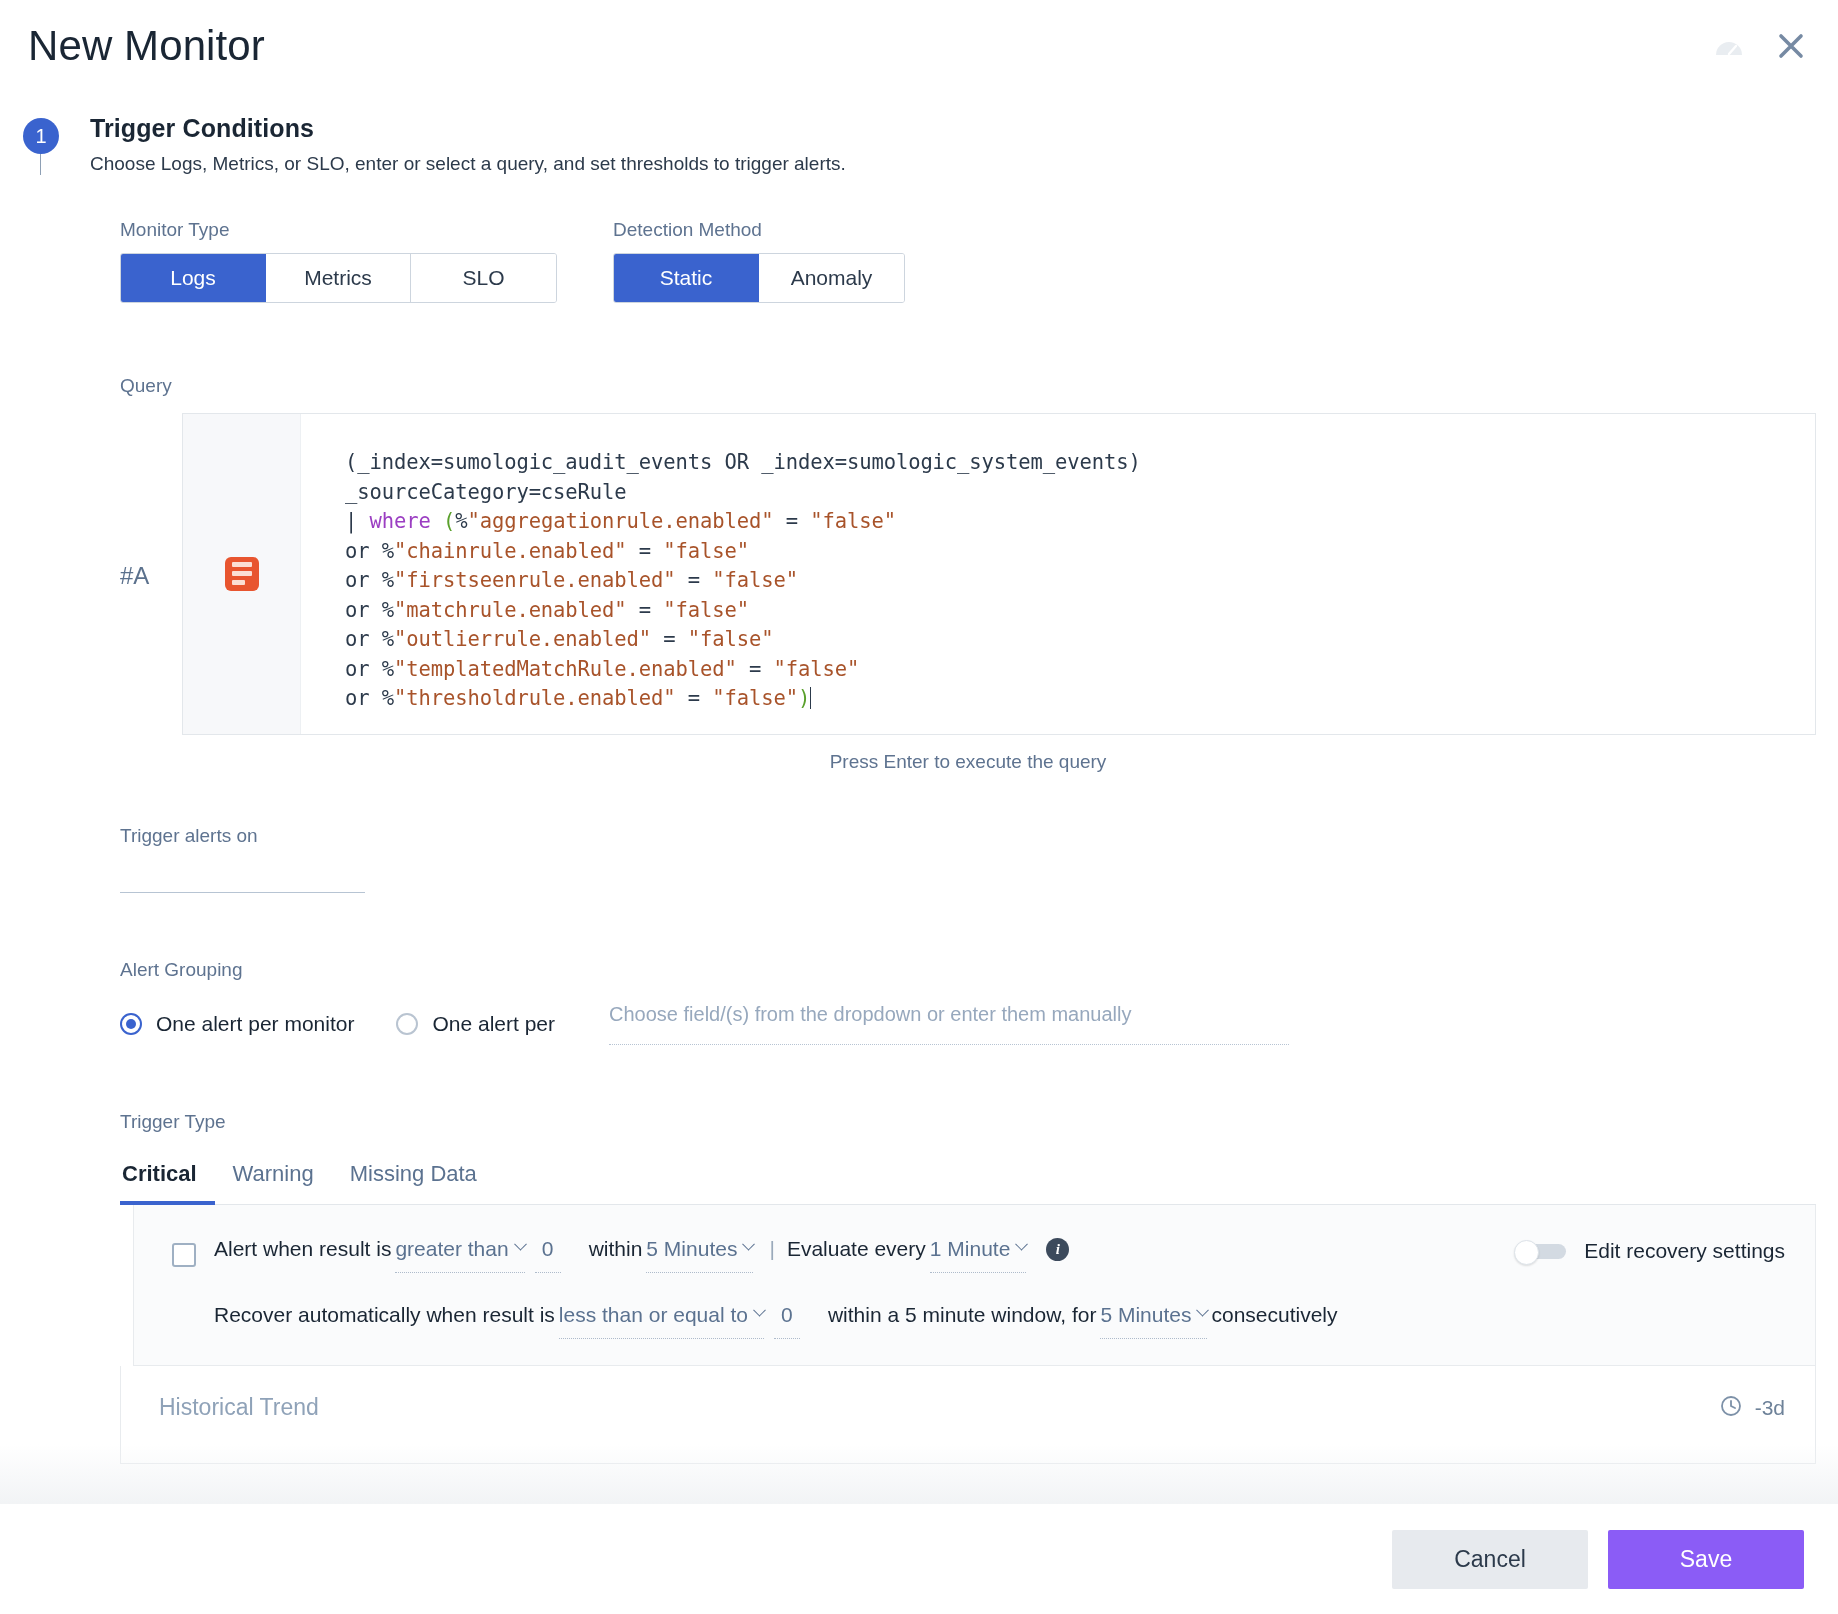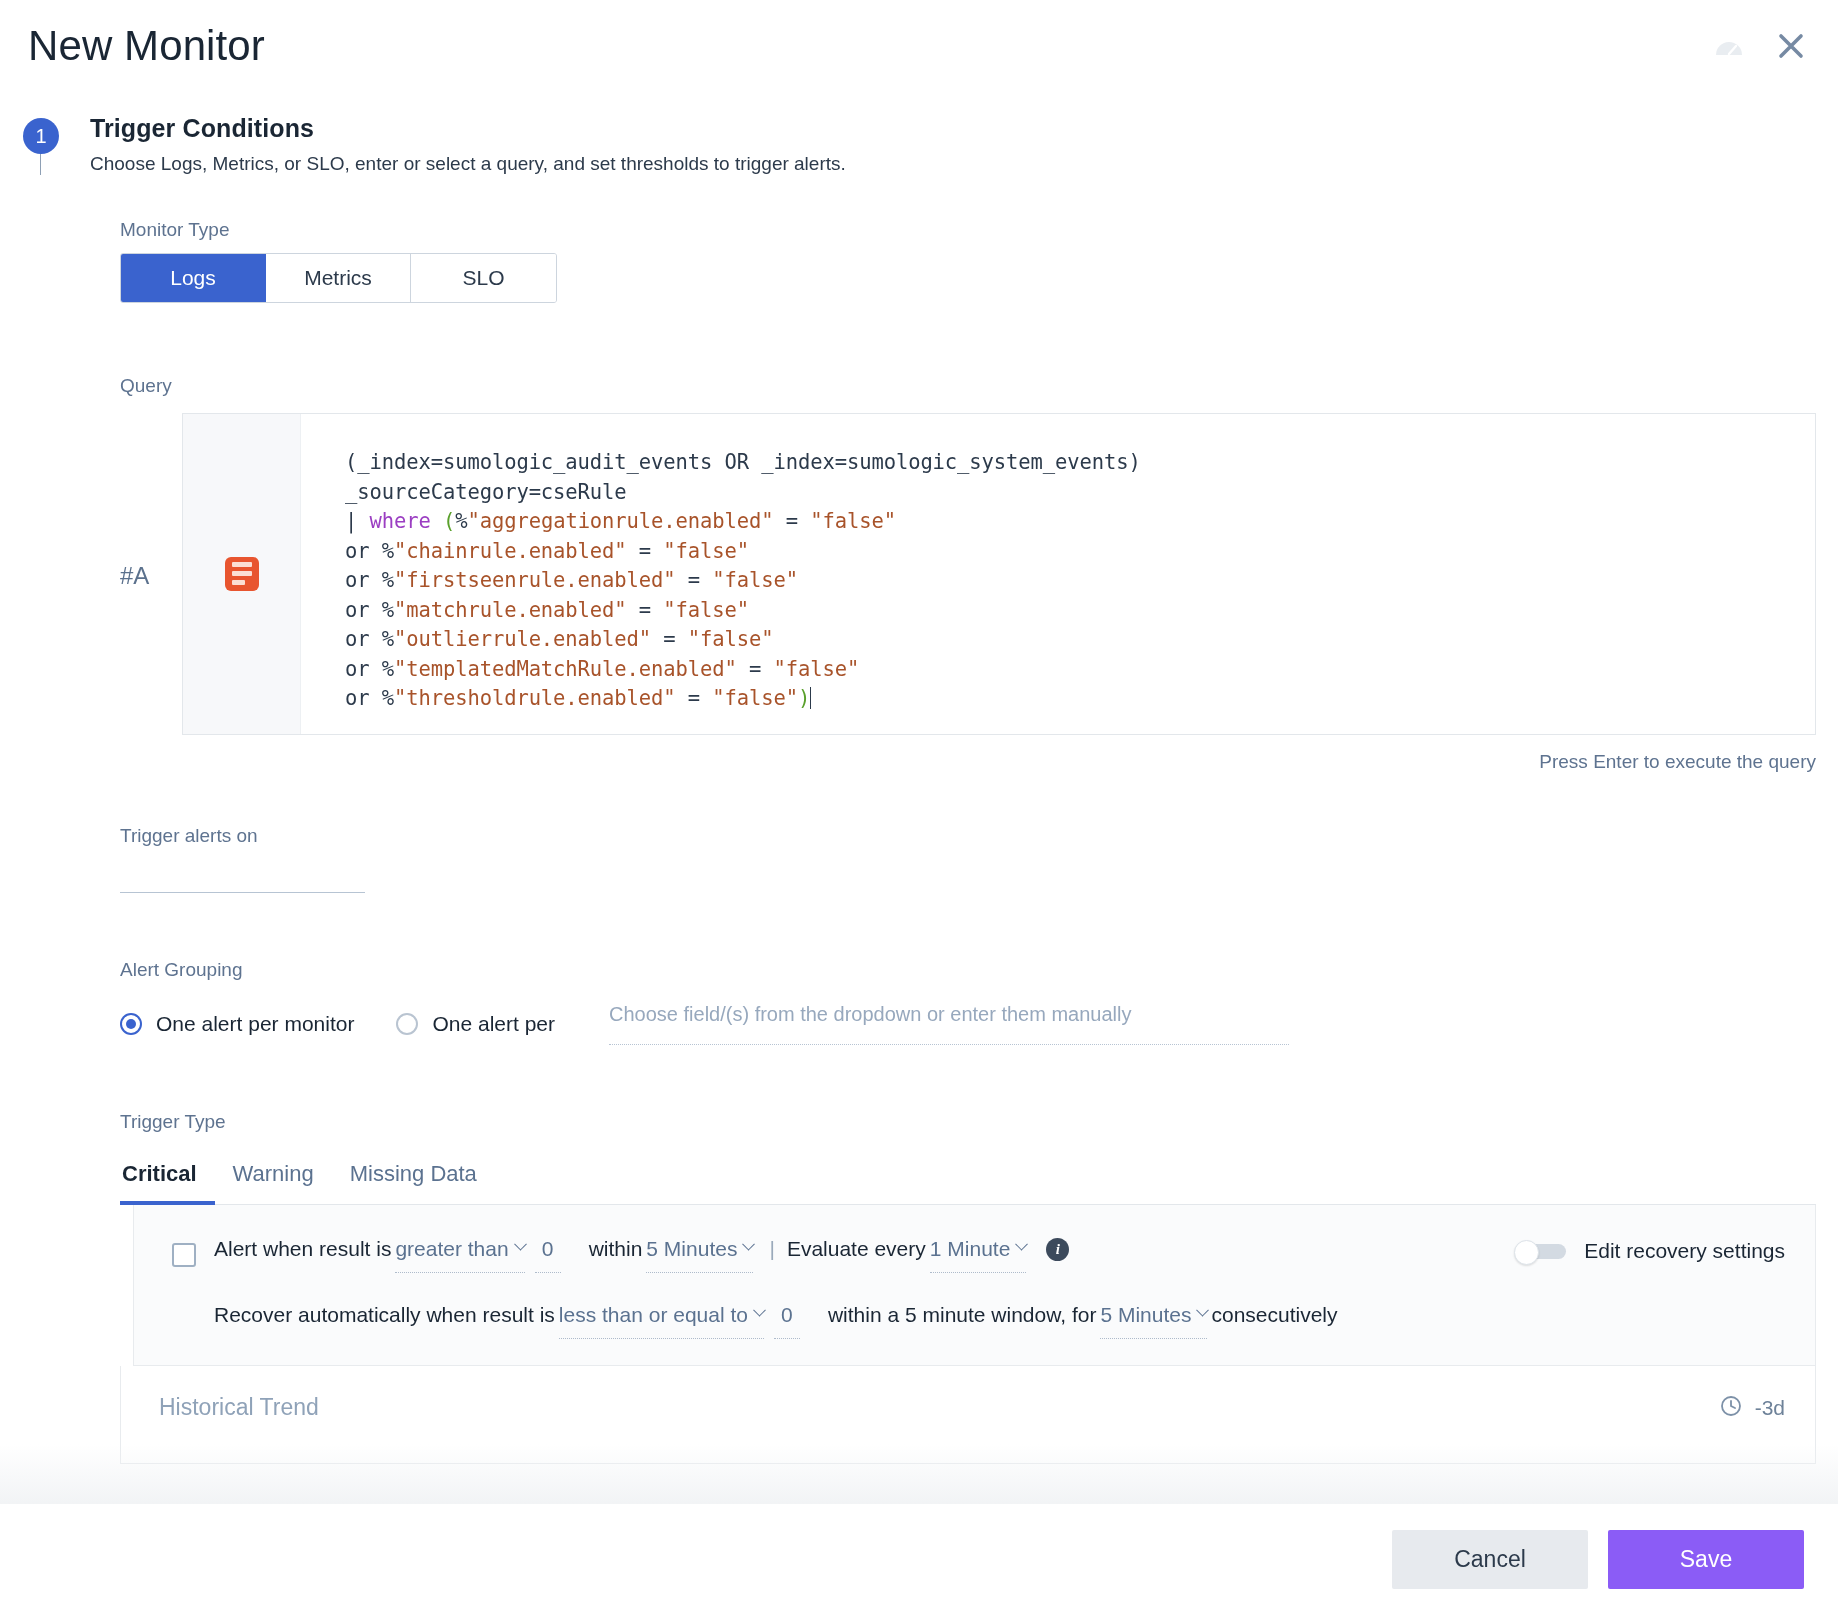--- a/index.html
+++ b/index.html
@@ -192,21 +192,21 @@
   .tok-str { color: #a8532a; }
   .tok-kw  { color: #9b3ec2; }
   .tok-paren { color: #5aa02c; }
   .caret {
     display: inline-block;
     width: 1px; height: 22px;
     background: #2c3a4b;
     vertical-align: -4px;
   }
   .query-hint {
-    text-align: right;
+    text-align: center;
     font-size: 19px;
     color: #5e7390;
     padding-right: 22px;
     margin-top: 16px;
   }
 
   
   .trigger-alerts { margin-top: 52px; }
   .underline-field {
     width: 245px;
@@ -476,20 +476,27 @@
 
         <div class="seg-group">
           <div class="field-label">Monitor Type</div>
           <div class="seg">
             <div class="seg-item active">Logs</div>
             <div class="seg-item">Metrics</div>
             <div class="seg-item">SLO</div>
           </div>
         </div>
 
+        <div class="seg-group">
+          <div class="field-label">Detection Method</div>
+          <div class="seg">
+            <div class="seg-item active">Static</div>
+            <div class="seg-item">Anomaly</div>
+          </div>
+        </div>
 
       </div>
     </div>
 
     <div class="section query-block">
       <div class="field-label">Query</div>
       <div class="query-row">
         <div class="query-id">#A</div>
         <div class="query-editor">
           <div class="query-gutter">

